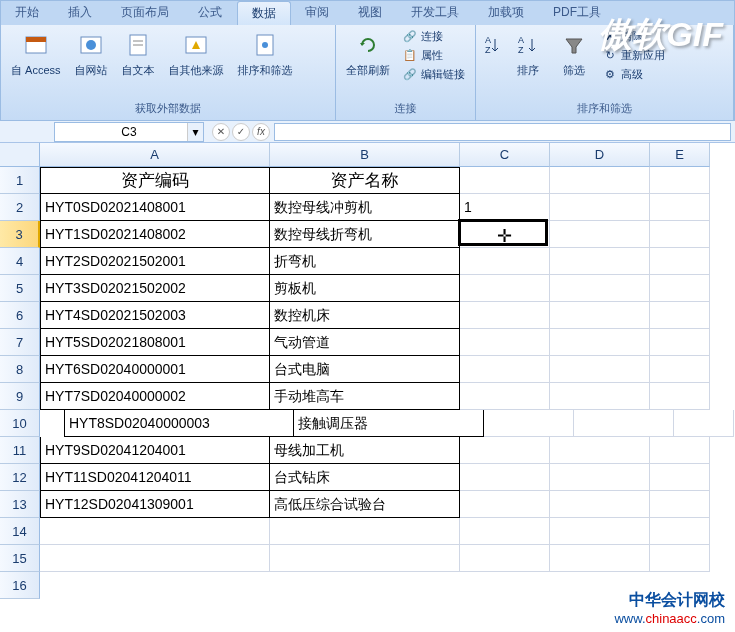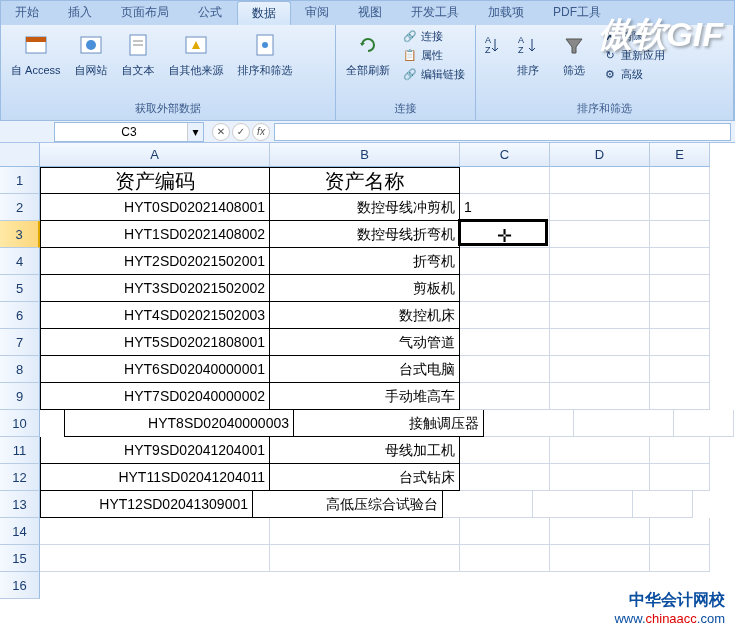--- a/index.html
+++ b/index.html
@@ -37,22 +37,22 @@
     .row-headers { display: flex; flex-direction: column; }
     .row-head { width: 40px; height: 27px; background: linear-gradient(90deg,#f5f9ff, #e0ebf9); border-right: 1px solid #9bbce3; border-bottom: 1px solid #b8cce4; text-align: center; font-size: 13px; color: #1a3c6e; line-height: 27px; }
     .row-head.active { background: linear-gradient(90deg,#ffe9a6, #fcd77d); border-right: 2px solid #e0a800; }
     
     .cells { position: relative; }
     .cell-row { display: flex; height: 27px; }
     .cell { border-right: 1px solid #d0d7e5; border-bottom: 1px solid #d0d7e5; font-size: 14px; line-height: 26px; padding: 0 4px; overflow: hidden; white-space: nowrap; background: #fff; }
     .cell.bordered { border-right: 1px solid #000; border-bottom: 1px solid #000; }
     .cell.bordered-top { border-top: 1px solid #000; }
     .cell.bordered-left { border-left: 1px solid #000; }
-    .cell.header-cell { text-align: center; font-size: 20px; }
-    .cell.center { text-align: right; }
+    .cell.header-cell { text-align: center; font-size: 17px; }
+    .cell.center { text-align: left; }
     
     .active-cell-border { position: absolute; border: 3px solid #000; pointer-events: none; }
     .cursor-cross { position: absolute; font-size: 18px; color: #000; pointer-events: none; }
     
     
     .wm1 { position: absolute; top: 12px; right: 12px; font-size: 34px; font-weight: bold; font-style: italic; color: #fff; text-shadow: 2px 2px 3px rgba(0,0,0,0.3); z-index: 50; pointer-events: none; }
     .wm2 { position: absolute; bottom: 6px; right: 10px; text-align: right; z-index: 50; pointer-events: none; }
     .wm2-cn { font-size: 16px; font-weight: bold; color: #0a4ea0; }
     .wm2-en { font-size: 13px; color: #0a4ea0; }
     .wm2-en .red { color: #d00; }
@@ -329,21 +329,21 @@
           <div class="cell" style="width: 60px;"></div>
         </div>
         <div class="cell-row">
           <div class="cell bordered center bordered-left" style="width: 230px;">HYT11SD02041204011</div>
           <div class="cell bordered center" style="width: 190px;">台式钻床</div>
           <div class="cell" style="width: 90px;"></div>
           <div class="cell" style="width: 100px;"></div>
           <div class="cell" style="width: 60px;"></div>
         </div>
         <div class="cell-row">
-          <div class="cell bordered center bordered-left" style="width: 213px;">HYT12SD02041309001</div>
+          <div class="cell bordered center bordered-left" style="width: 230px;">HYT12SD02041309001</div>
           <div class="cell bordered center" style="width: 190px;">高低压综合试验台</div>
           <div class="cell" style="width: 90px;"></div>
           <div class="cell" style="width: 100px;"></div>
           <div class="cell" style="width: 60px;"></div>
         </div>
         <div class="cell-row">
           <div class="cell" style="width: 230px;"></div>
           <div class="cell" style="width: 190px;"></div>
           <div class="cell" style="width: 90px;"></div>
           <div class="cell" style="width: 100px;"></div>

